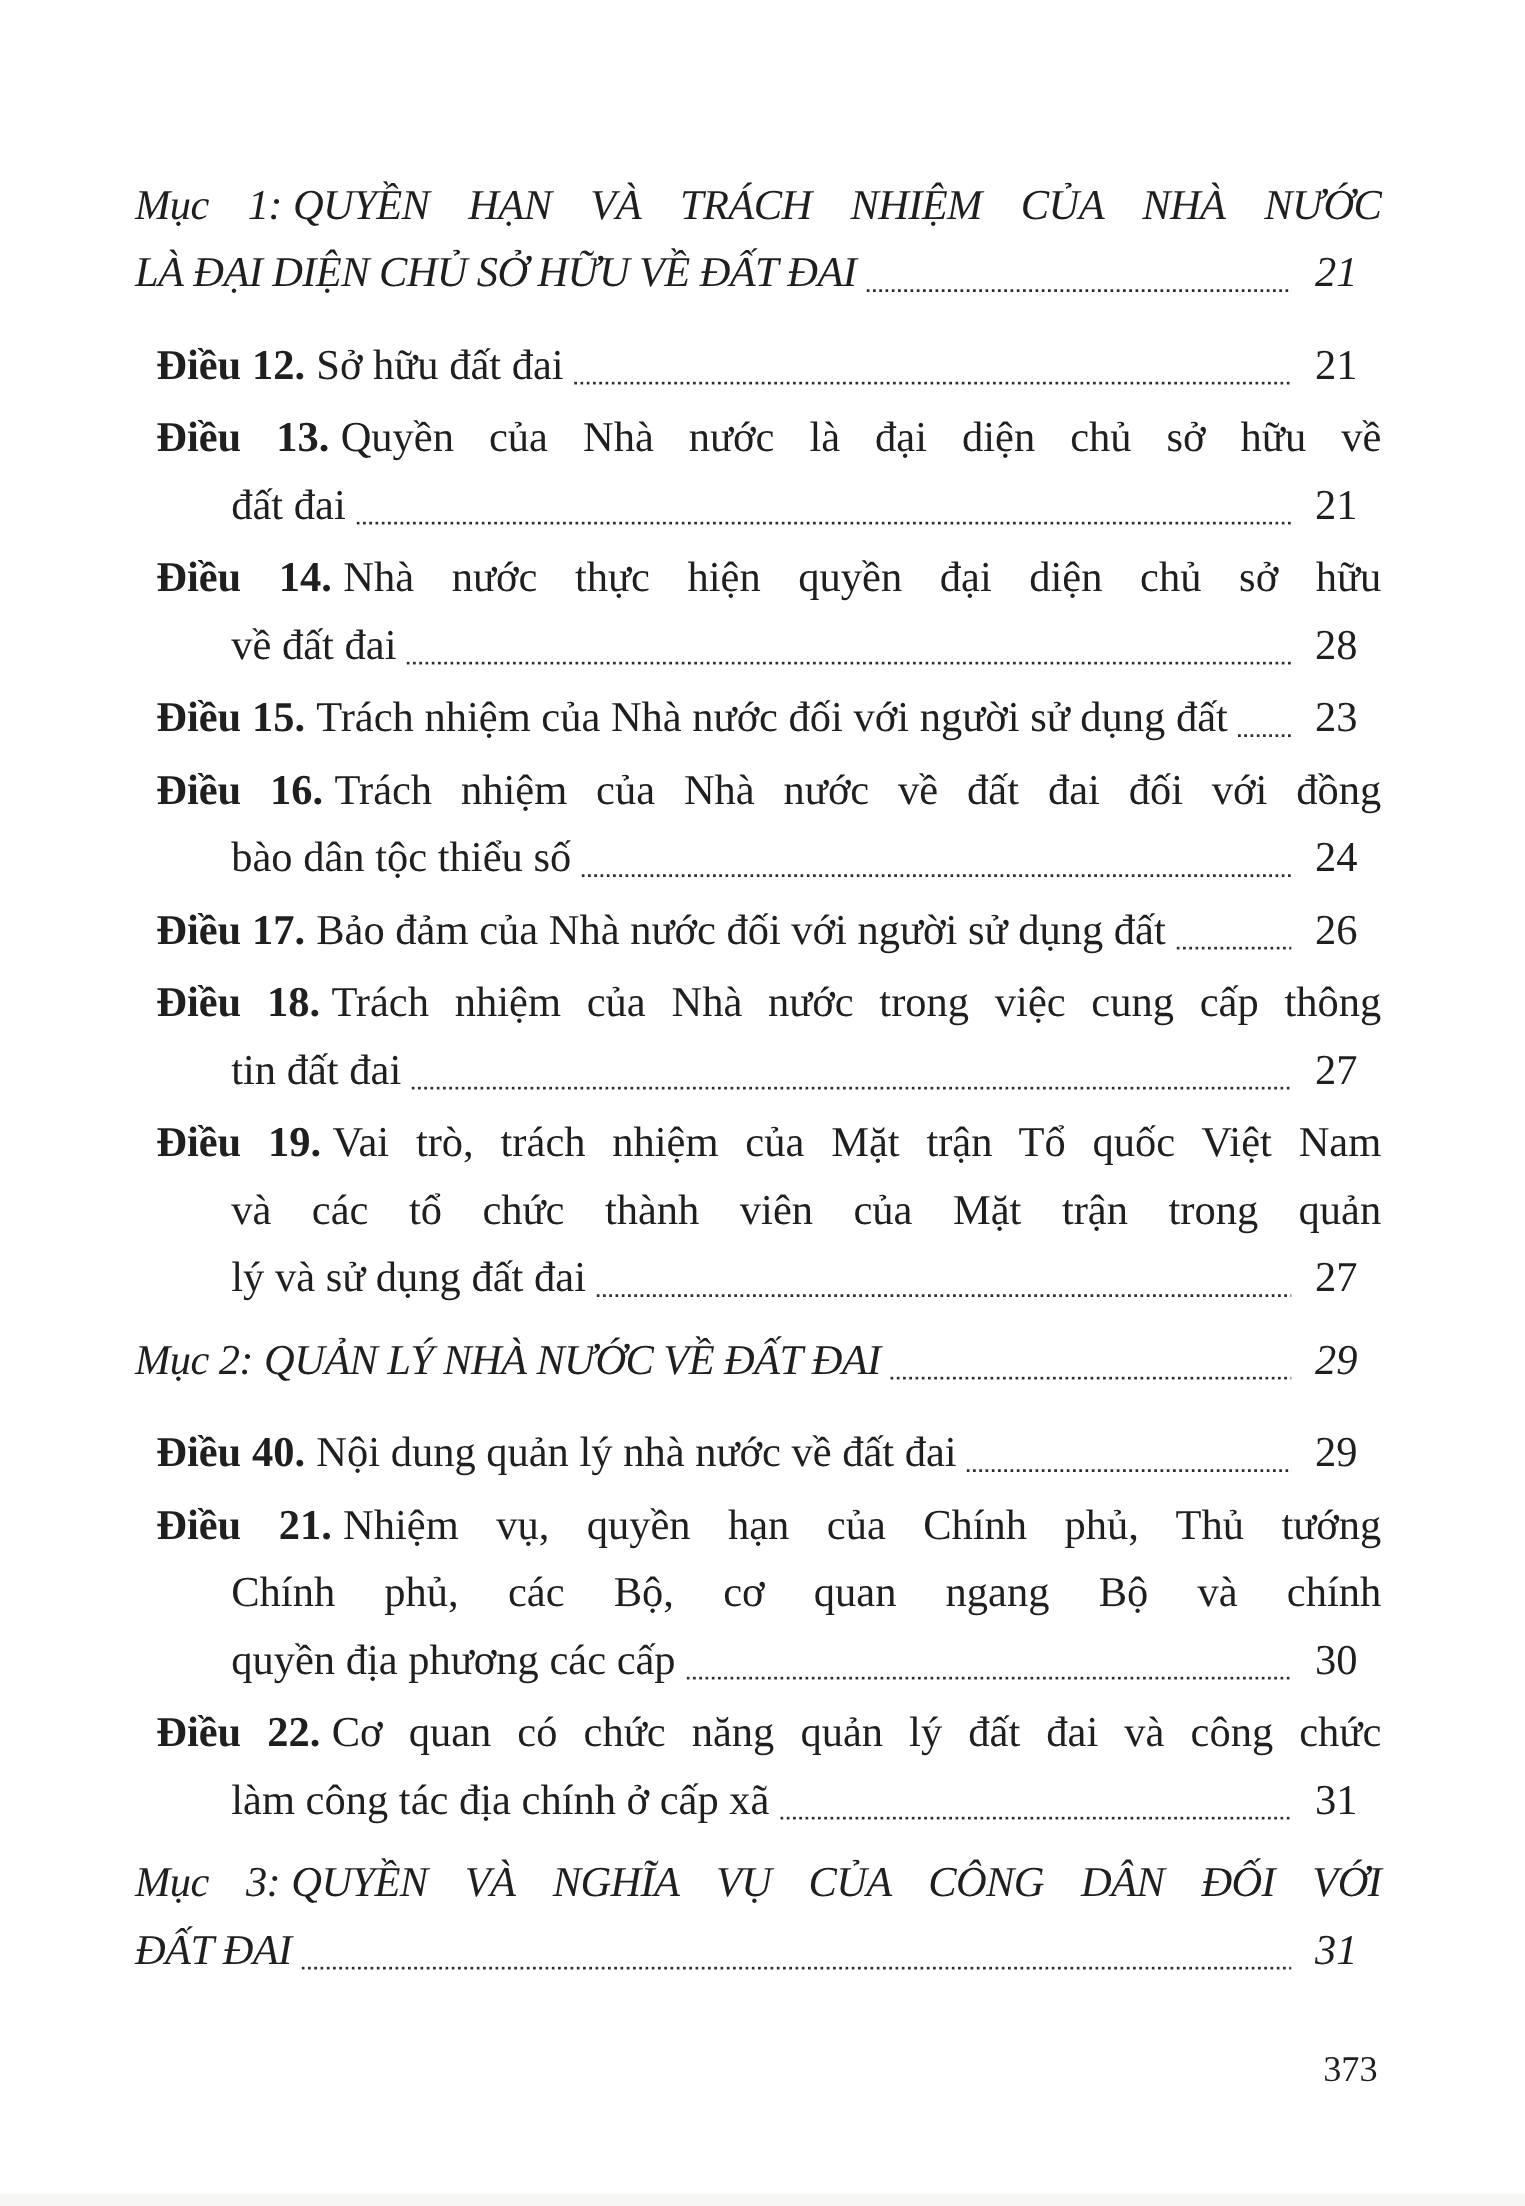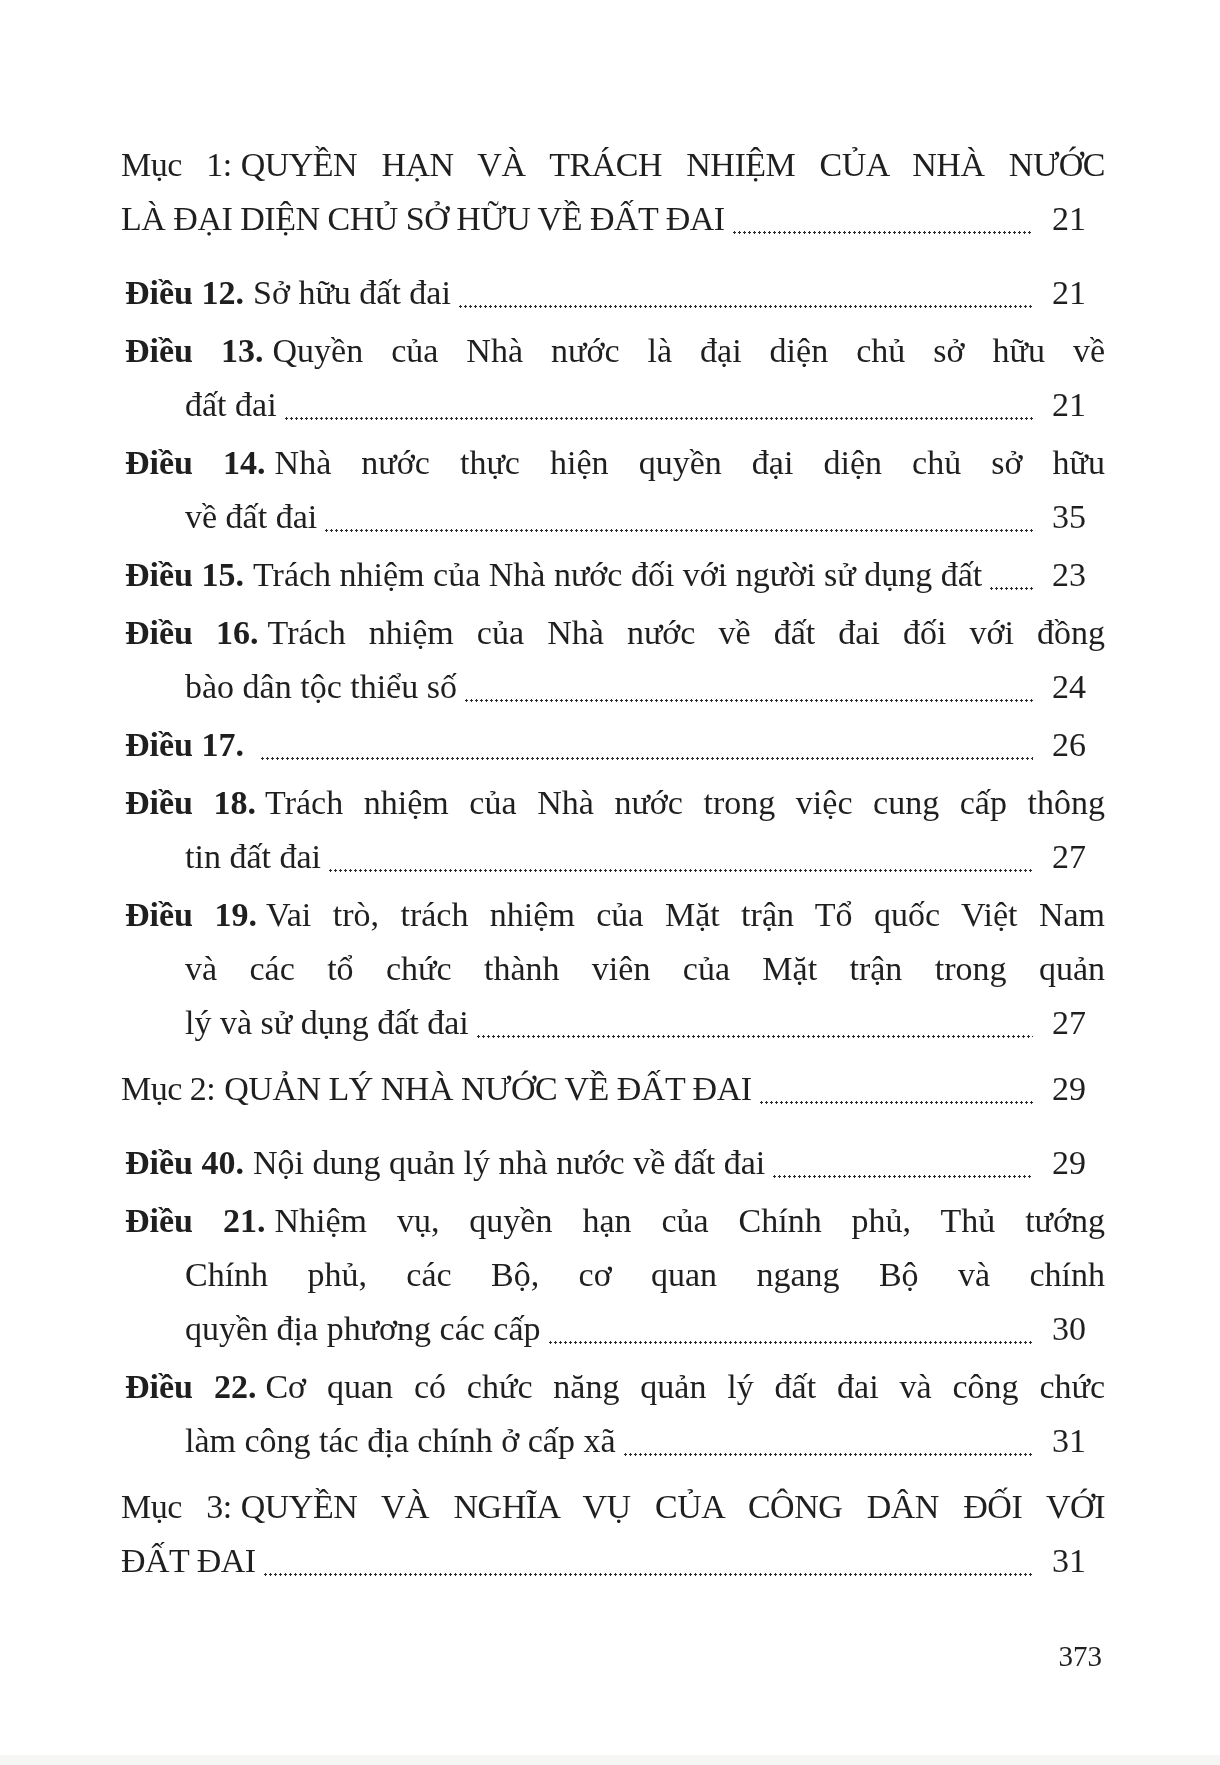--- a/index.html
+++ b/index.html
@@ -10,21 +10,21 @@
     font-family:"Liberation Serif","DejaVu Serif",serif;
     color:#1f1f1f;
     overflow:hidden;
   }
   .content{
     position:absolute;
     left:106px;top:126px;
     width:999px; 
   }
   .entry{margin:0 0 4px 0;}
-  .entry.section{margin:12px 0 20px 15px;}
+  .entry.section{margin:12px 0 20px 2px;font-style:italic;}
   .line{
     font-size:34px;
     line-height:54px;
     white-space:nowrap;
   }
   .line.flexline{display:flex;white-space:nowrap;}
   .line.just{
     display:block;
     white-space:normal;
     text-align:justify;
@@ -99,21 +99,21 @@
       </div>
     </div>
 
     <div class="entry">
       <div class="line just art">
         <span class="art-label">Điều 14.</span><span>Nhà nước thực hiện quyền đại diện chủ sở hữu</span>
       </div>
       <div class="line flexline cont">
         <span>về đất đai</span>
         <span class="leader"></span>
-        <span class="page-num">35</span>
+        <span class="page-num">28</span>
       </div>
     </div>
 
     <div class="entry">
       <div class="line flexline art">
         <span class="art-label">Điều 15.</span>
         <span>Trách nhiệm của Nhà nước đối với người sử dụng đất</span>
         <span class="leader"></span>
         <span class="page-num">23</span>
       </div>
@@ -126,20 +126,21 @@
       <div class="line flexline cont">
         <span>bào dân tộc thiểu số</span>
         <span class="leader"></span>
         <span class="page-num">24</span>
       </div>
     </div>
 
     <div class="entry">
       <div class="line flexline art">
         <span class="art-label">Điều 17.</span>
+        <span>Bảo đảm của Nhà nước đối với người sử dụng đất</span>
         <span class="leader"></span>
         <span class="page-num">26</span>
       </div>
     </div>
 
     <div class="entry">
       <div class="line just art">
         <span class="art-label">Điều 18.</span><span>Trách nhiệm của Nhà nước trong việc cung cấp thông</span>
       </div>
       <div class="line flexline cont">

